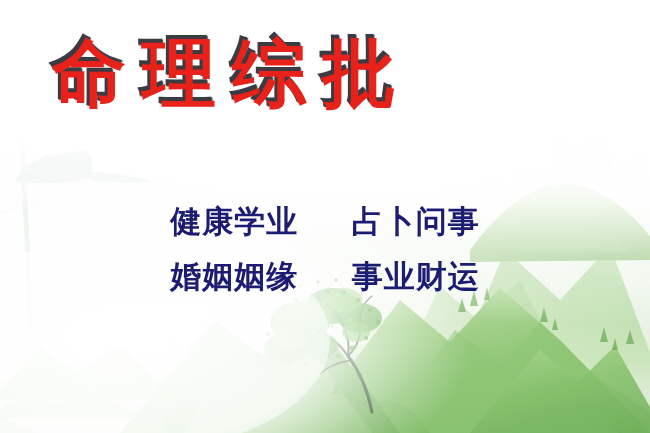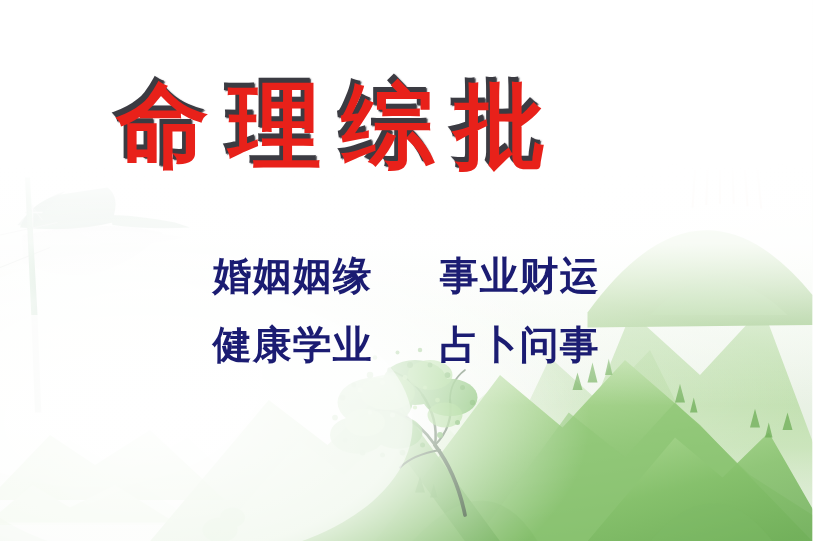--- a/index.html
+++ b/index.html
@@ -20,24 +20,23 @@
   }
   .wash-left-mist{
     background:radial-gradient(70% 55% at 18% 78%, rgba(255,255,255,.97) 0%, rgba(255,255,255,.80) 45%, rgba(255,255,255,0) 78%);
   }
 
   
   #scene{position:absolute;inset:0;width:650px;height:433px;}
 
   
   .title-wrap{
-    position:absolute;left:0;top:64px;width:448px;
+    position:absolute;left:0;top:36px;width:448px;
     text-align:center;
     z-index:6;
-    margin-left:41px;
   }
   .title{
     display:inline-block;
     font-family:"DejaVu Sans","Liberation Sans",sans-serif;
     font-weight:bold;
     font-size:74px;
     line-height:1;
     letter-spacing:16px;
     text-indent:16px;
     color:#e8211a;
@@ -316,24 +315,24 @@
 
   <div class="wash wash-top"></div>
   <div class="wash wash-left-mist"></div>
 
   <div class="title-wrap">
     <span class="title">命理综批</span>
   </div>
 
   <div class="sub-wrap">
     <p class="sub-line">
+      <span class="sub-col">健康学业</span>
+      <span class="sub-gap"></span>
+      <span class="sub-col">占卜问事</span>
+    </p>
+    <p class="sub-line">
       <span class="sub-col">婚姻姻缘</span>
       <span class="sub-gap"></span>
       <span class="sub-col">事业财运</span>
     </p>
-    <p class="sub-line">
-      <span class="sub-col">健康学业</span>
-      <span class="sub-gap"></span>
-      <span class="sub-col">占卜问事</span>
-    </p>
   </div>
 
 </div>
 
 </body></html>

